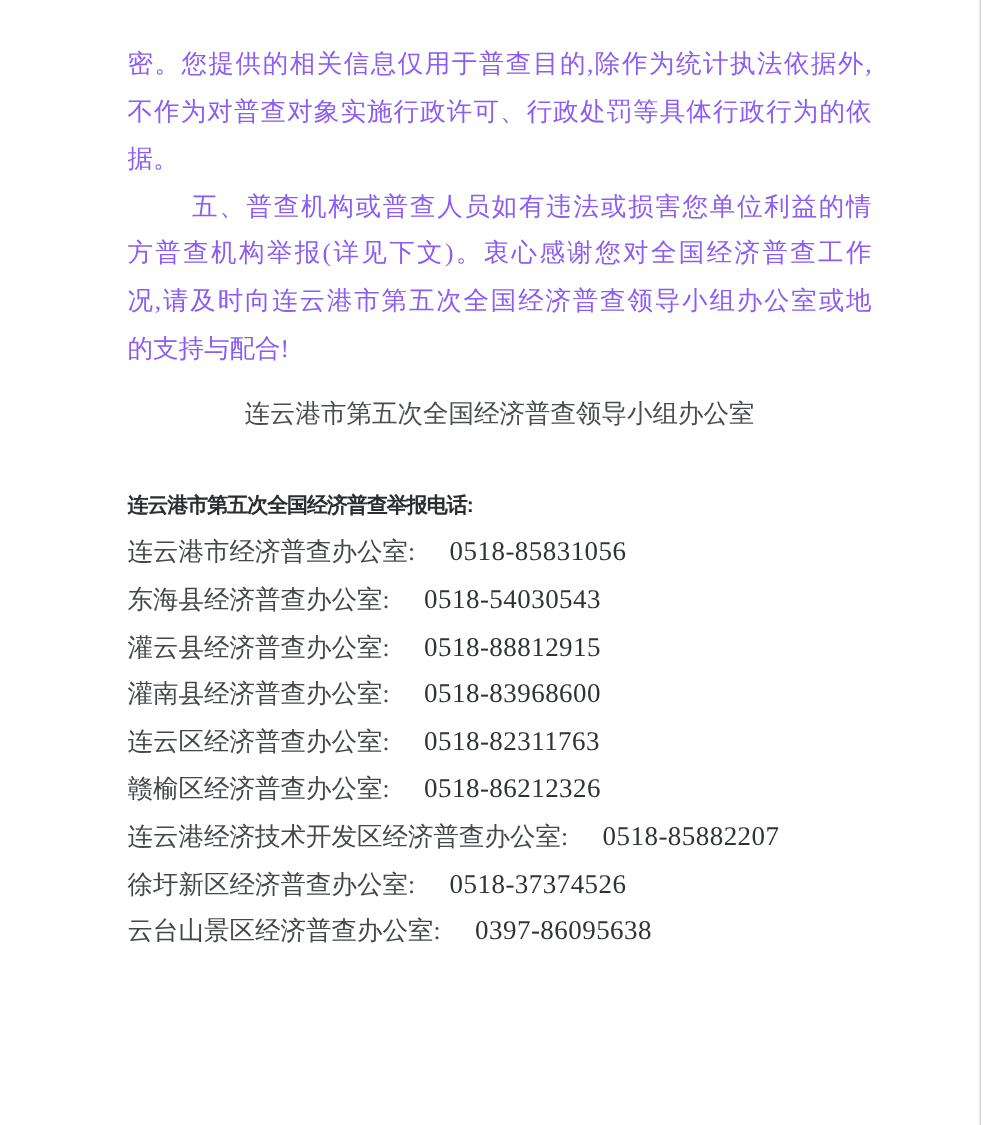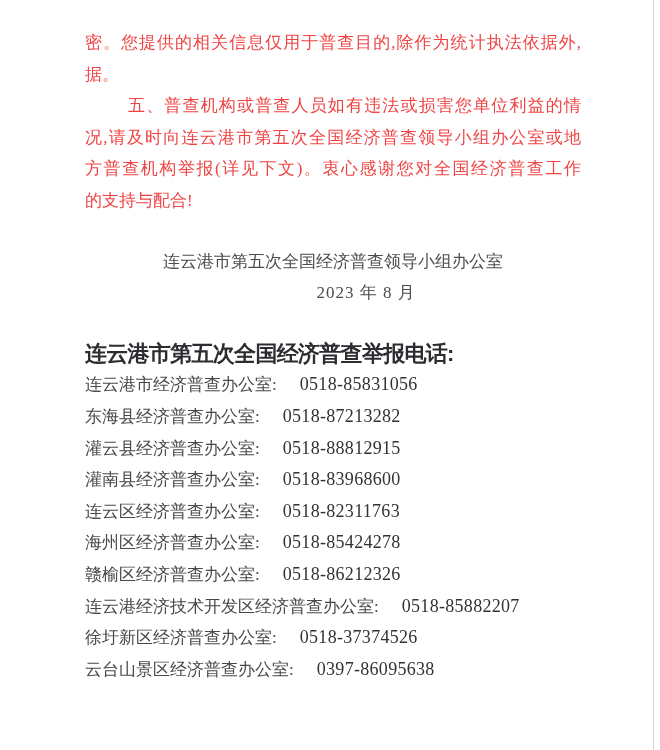--- a/index.html
+++ b/index.html
@@ -11,37 +11,37 @@
     font-family: "Liberation Serif", "DejaVu Serif", serif;
   }
   .doc {
     position: absolute;
     left: 85px; top: 27px;
     width: 496px;
   }
   .line {
     font-size: 17px;
     line-height: 31.6px;
-    color: #ef4444;
+    color: #8b5cf6;
     white-space: nowrap;
   }
   .just {
     white-space: normal;
     text-align: justify;
     text-align-last: justify;
   }
   .indent { text-indent: 43px; }
-  .sig-block { margin-top: 29px; text-align: center; }
+  .sig-block { margin-top: 12px; text-align: center; }
   .sig-org { color: #4a4d50; }
   .sig-date { position: relative; left: 33px; color: #4a4d50; letter-spacing: 1px; }
   .hotline-heading {
     margin-top: 29px;
     font-family: "Liberation Sans", "DejaVu Sans", sans-serif;
     font-weight: bold;
-    font-size: 22px;
+    font-size: 14px;
     line-height: 31.6px;
     color: #2b2d30;
     letter-spacing: -0.7px;
     white-space: nowrap;
   }
   .item {
     display: flex;
     align-items: baseline;
     gap: 23px;
     font-size: 17px;
@@ -62,61 +62,57 @@
     background: #d5d5d5;
   }
 </style>
 </head>
 <body>
 
 <div class="doc">
 
   <div>
     <div class="line just">密。您提供的相关信息仅用于普查目的,除作为统计执法依据外,</div>
+    <div class="line just">不作为对普查对象实施行政许可、行政处罚等具体行政行为的依</div>
     <div class="line">据。</div>
   </div>
 
   <div>
     <div class="line just indent">五、普查机构或普查人员如有违法或损害您单位利益的情</div>
+    <div class="line just">方普查机构举报(详见下文)。衷心感谢您对全国经济普查工作</div>
     <div class="line just">况,请及时向连云港市第五次全国经济普查领导小组办公室或地</div>
-    <div class="line just">方普查机构举报(详见下文)。衷心感谢您对全国经济普查工作</div>
     <div class="line">的支持与配合!</div>
   </div>
 
   <div class="sig-block">
     <div class="line sig-org">连云港市第五次全国经济普查领导小组办公室</div>
-    <div class="line sig-date">2023 年 8 月</div>
   </div>
 
   <div class="hotline-heading">连云港市第五次全国经济普查举报电话:</div>
 
   <div>
     <div class="item">
       <span class="office">连云港市经济普查办公室:</span>
       <span class="phone">0518-85831056</span>
     </div>
     <div class="item">
       <span class="office">东海县经济普查办公室:</span>
-      <span class="phone">0518-87213282</span>
+      <span class="phone">0518-54030543</span>
     </div>
     <div class="item">
       <span class="office">灌云县经济普查办公室:</span>
       <span class="phone">0518-88812915</span>
     </div>
     <div class="item">
       <span class="office">灌南县经济普查办公室:</span>
       <span class="phone">0518-83968600</span>
     </div>
     <div class="item">
       <span class="office">连云区经济普查办公室:</span>
       <span class="phone">0518-82311763</span>
-    </div>
-    <div class="item">
-      <span class="office">海州区经济普查办公室:</span>
-      <span class="phone">0518-85424278</span>
     </div>
     <div class="item">
       <span class="office">赣榆区经济普查办公室:</span>
       <span class="phone">0518-86212326</span>
     </div>
     <div class="item">
       <span class="office">连云港经济技术开发区经济普查办公室:</span>
       <span class="phone">0518-85882207</span>
     </div>
     <div class="item">

